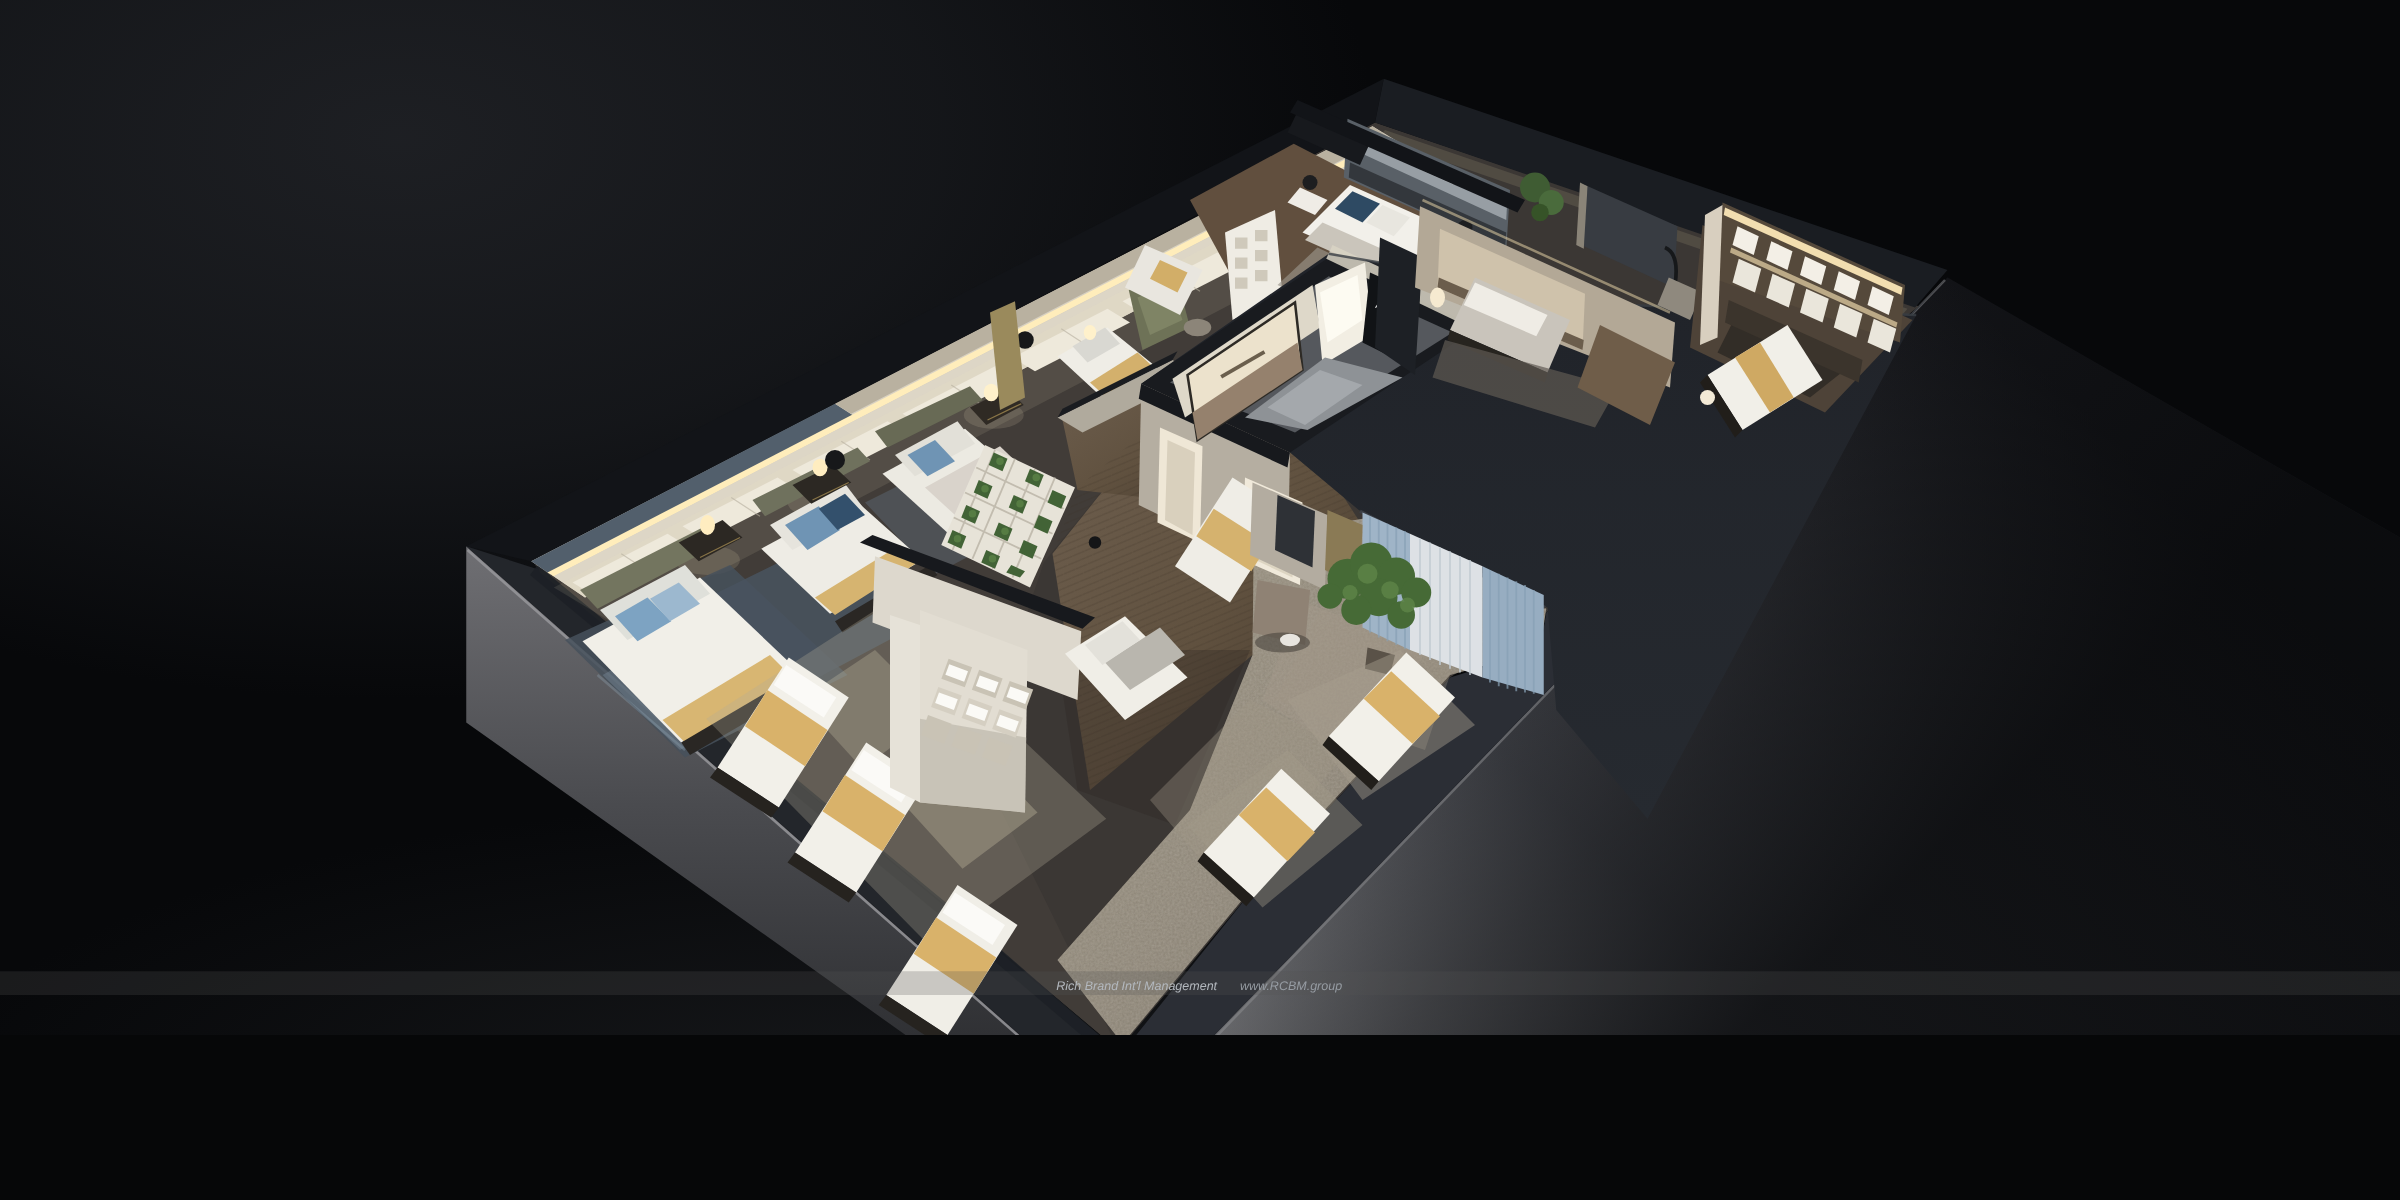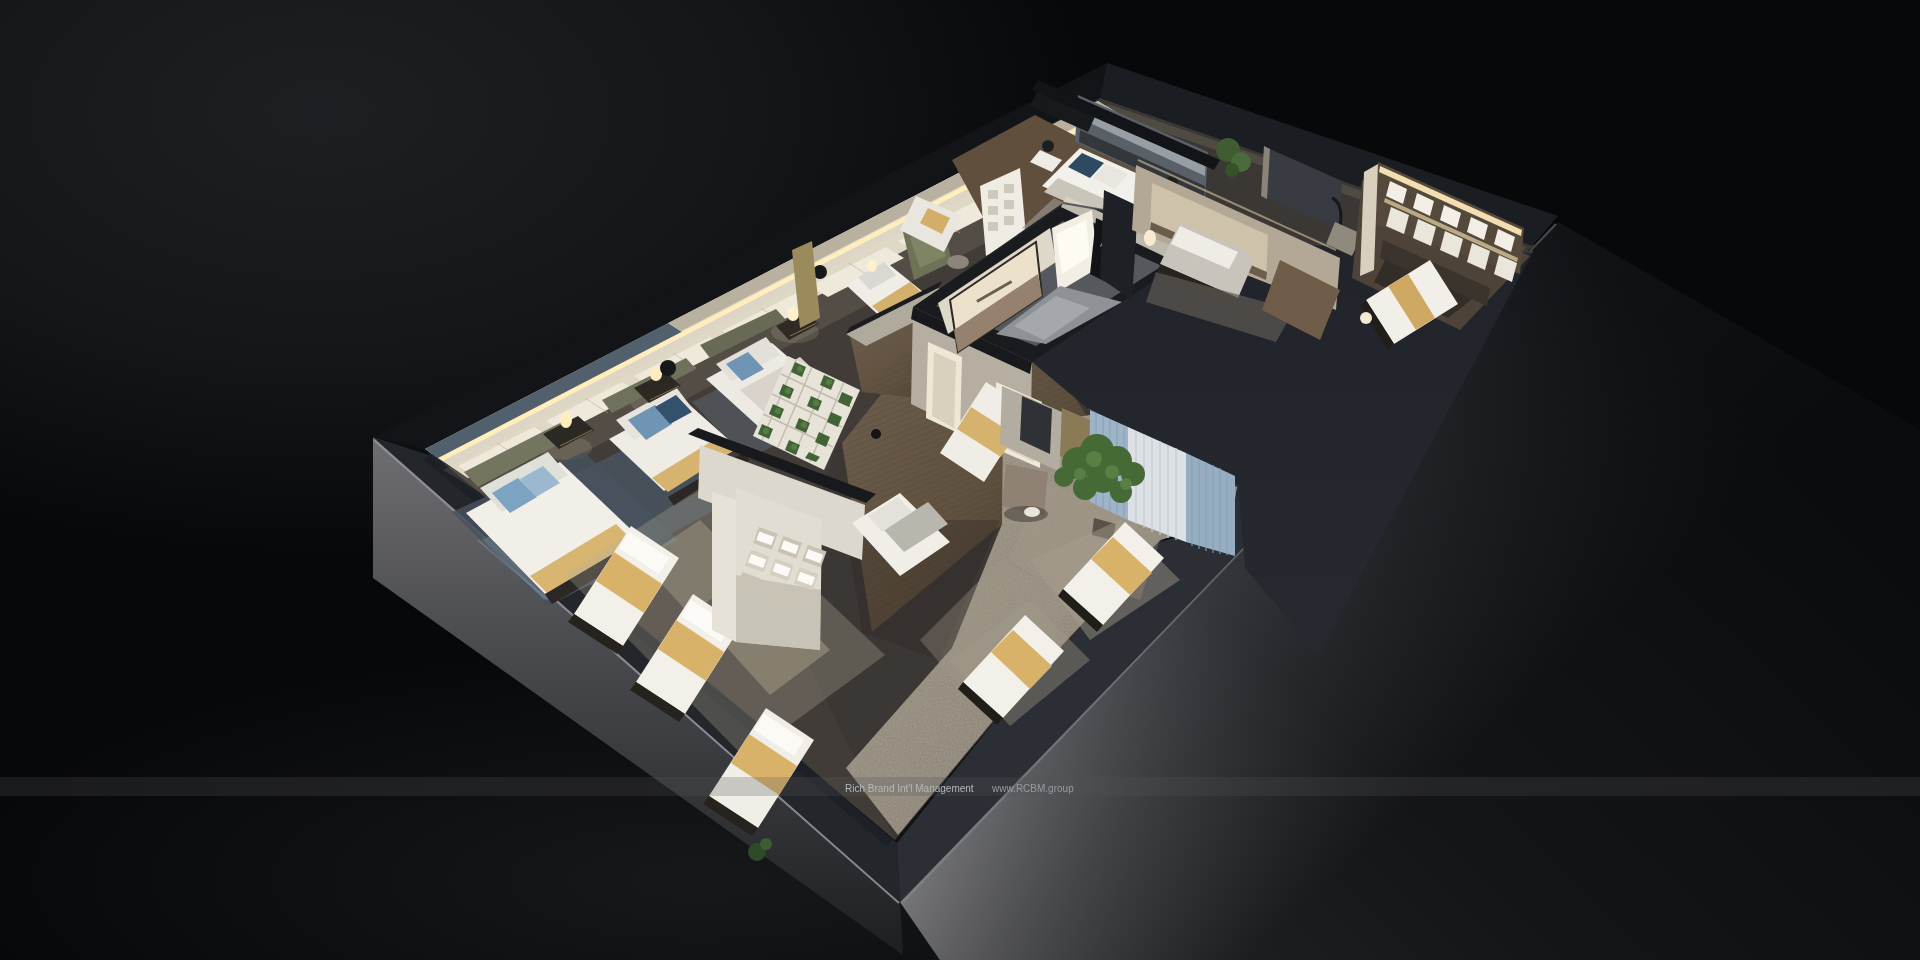--- a/index.html
+++ b/index.html
@@ -1,17 +1,17 @@
 <!DOCTYPE html>
 <html><head>
 <meta charset="utf-8">
 <style>
   html,body{margin:0;padding:0;background:#060708;}
-  .stage{width:1920px;height:960px;position:relative;overflow:hidden;
-         font-family:"Liberation Sans", sans-serif;}
+  .stage{width:1920px;height:828px;position:relative;overflow:hidden;
+         font-family:"Liberation Sans", sans-serif;font-style:italic;}
   svg{display:block}
 </style>
 </head>
 <body>
 <div class="stage">
 <svg width="1920" height="960" viewBox="0 0 1920 960" xmlns="http://www.w3.org/2000/svg">
 <defs>
   <radialGradient id="sweepTL" cx="0.5" cy="0.5" r="0.5">
     <stop offset="0" stop-color="#27292e"></stop>
     <stop offset="0.55" stop-color="#1a1c20"></stop>

